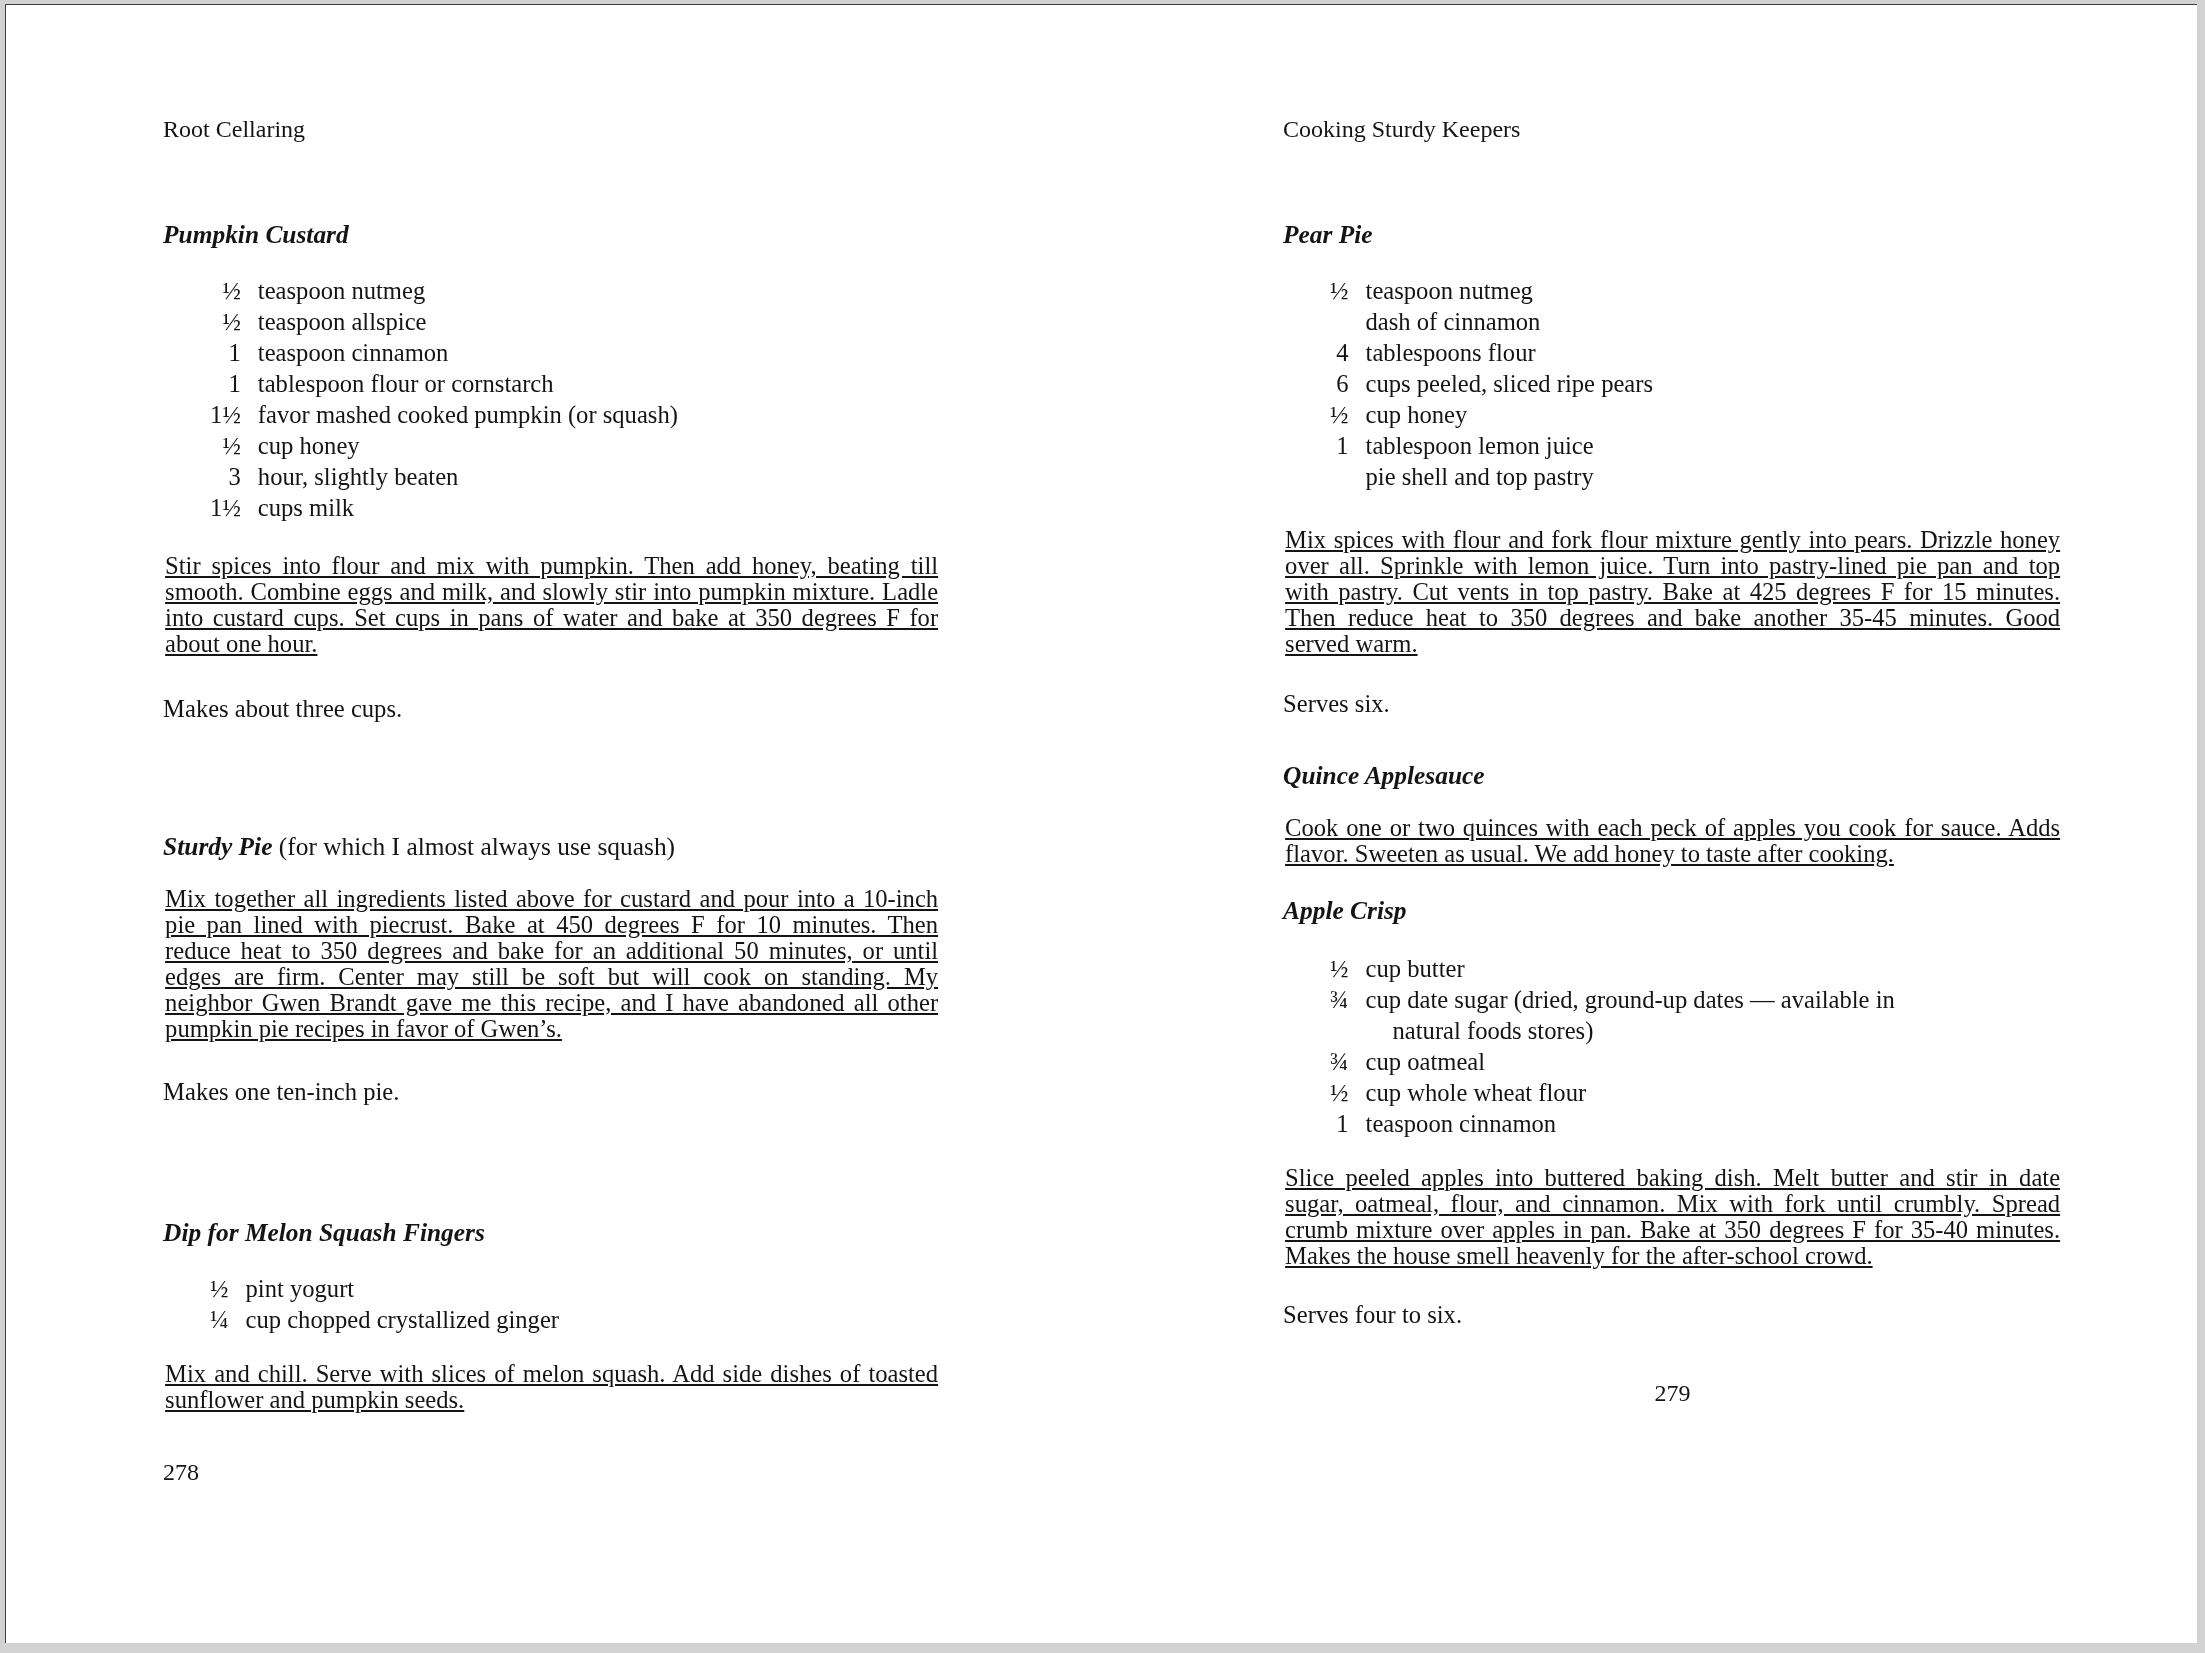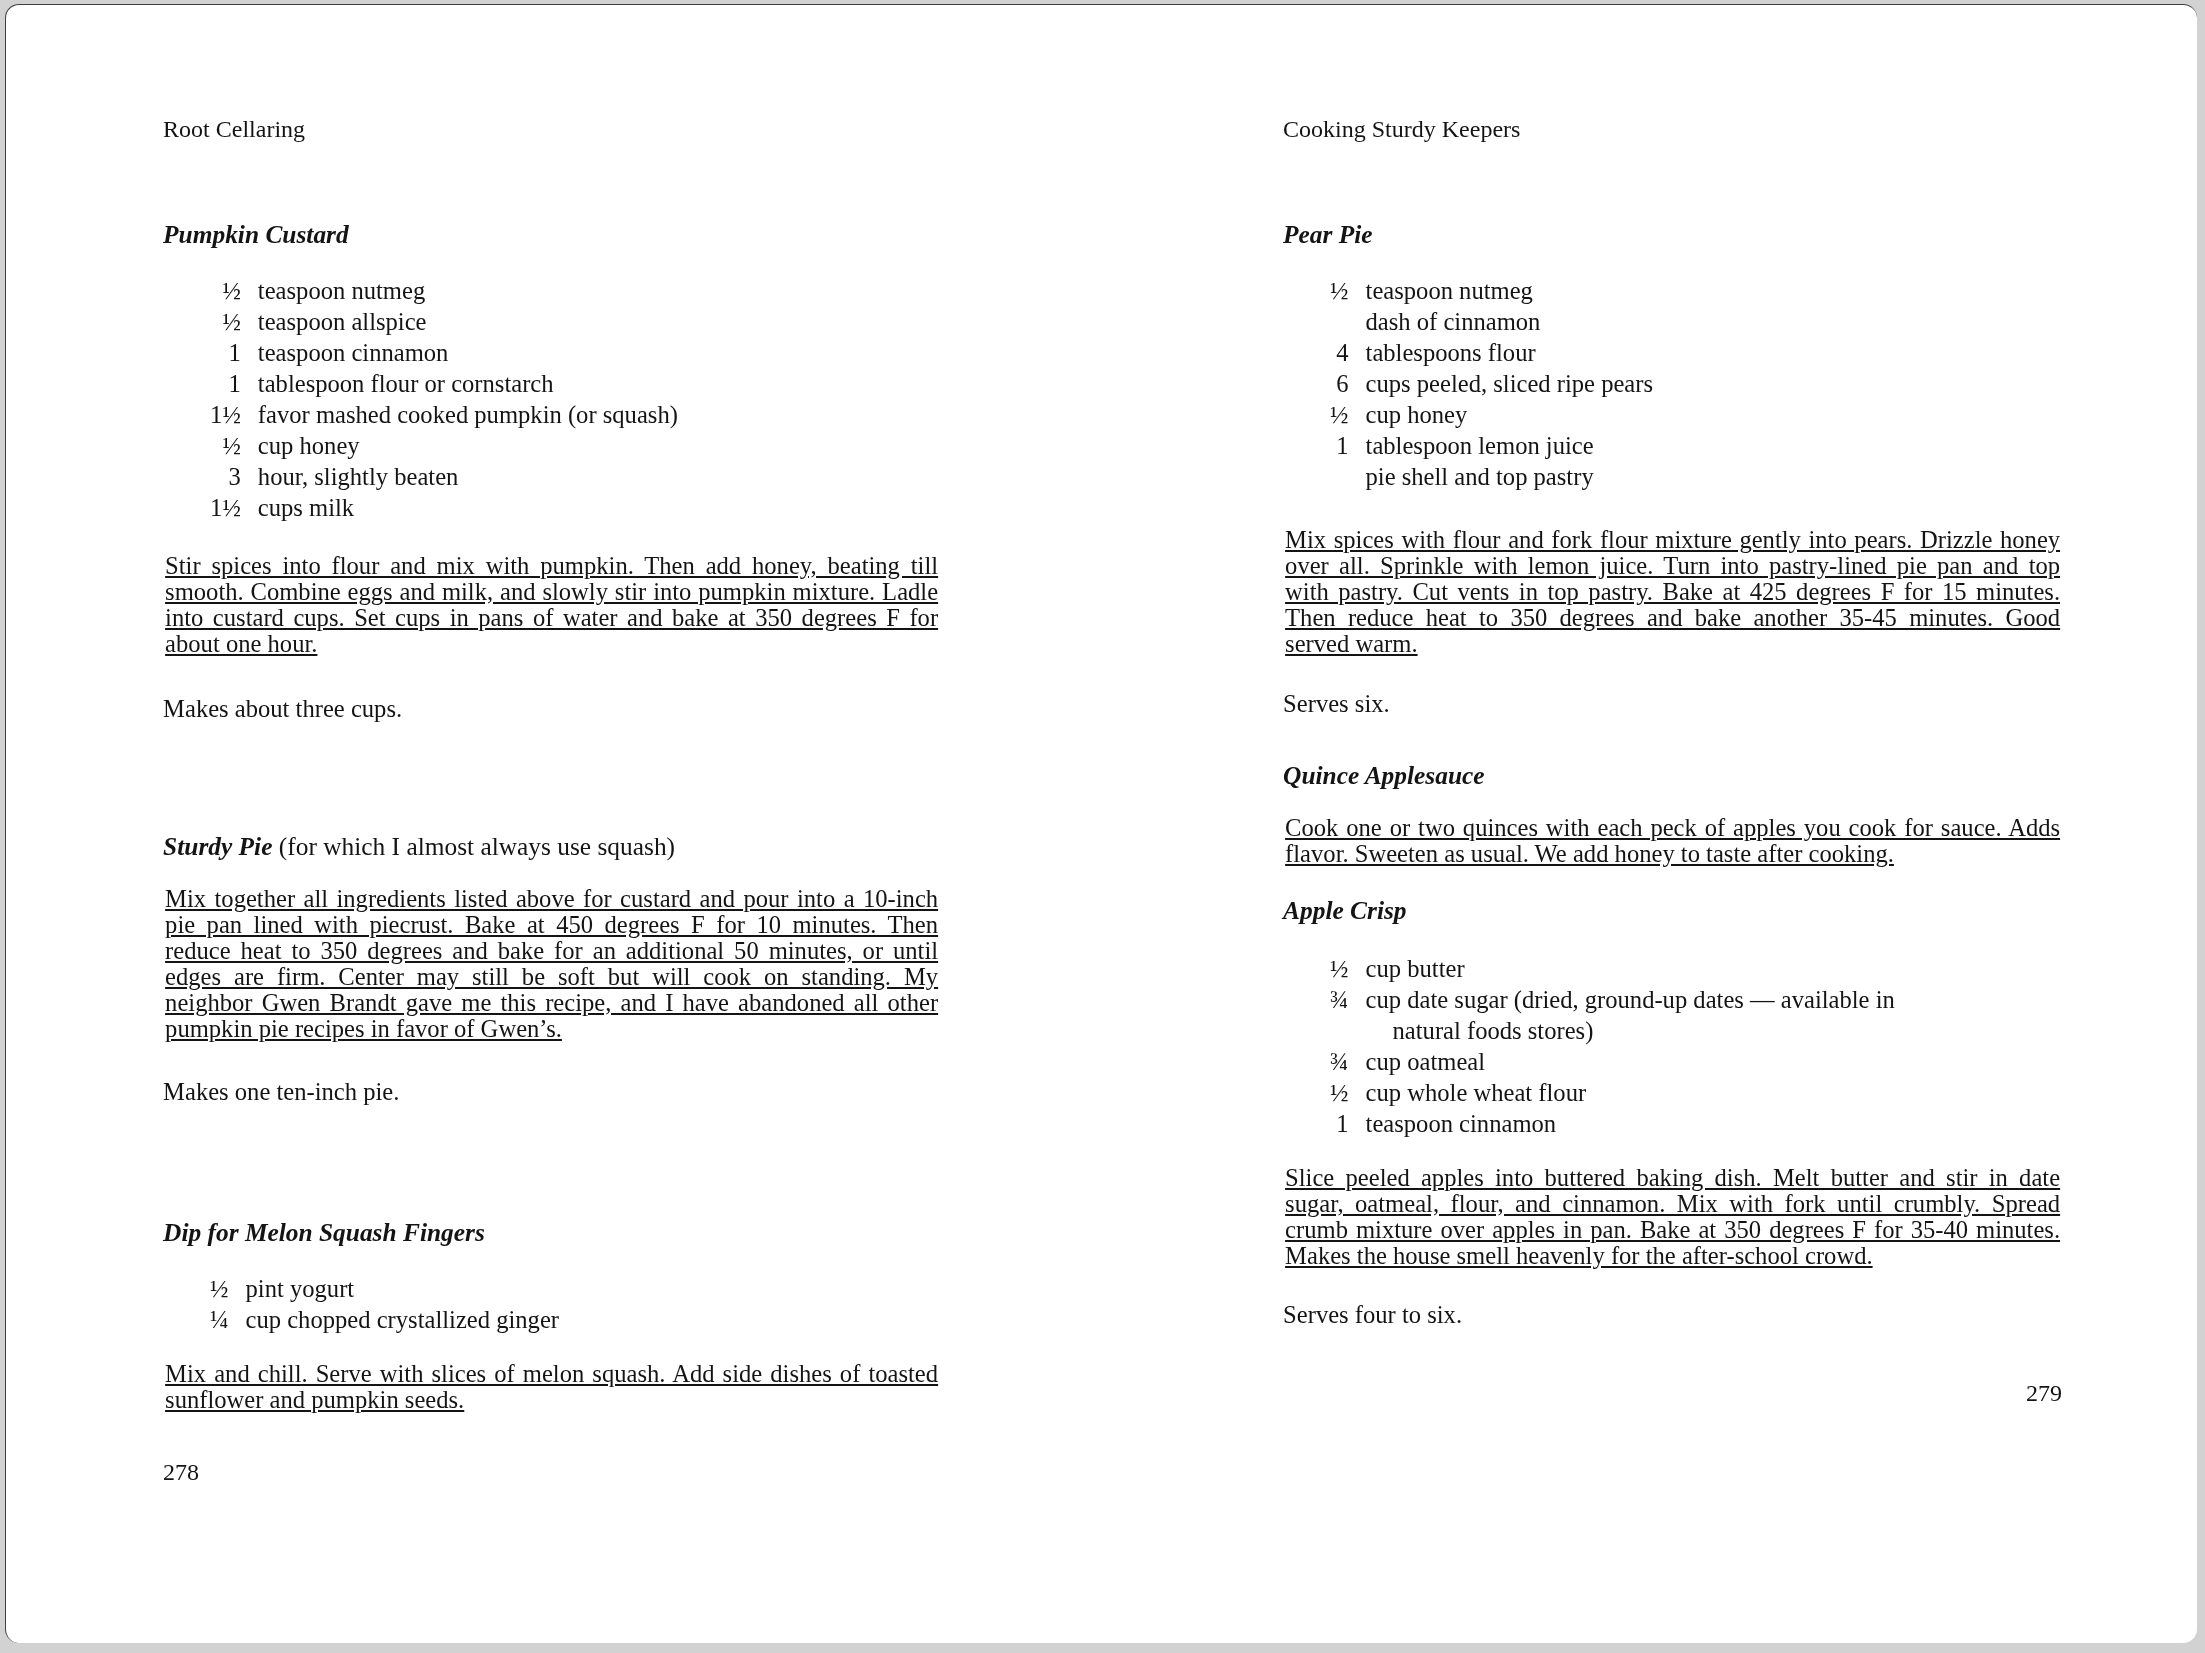--- a/index.html
+++ b/index.html
@@ -10,21 +10,20 @@
     overflow: hidden;
     font-family: "Liberation Serif", "DejaVu Serif", serif;
     color: #141414;
   }
   .page {
     position: absolute;
     left: 5.1px; top: 4.2px; right: 8.5px; bottom: 11px;
     background: #ffffff;
     border-top: 1.7px solid #3f3f3f;
     border-left: 1.7px solid #3f3f3f;
-    border-radius: 14px;
   }
   .col { position: absolute; top: 0; }
   .col-left  { left: 157px; width: 777px; }
   .col-right { left: 1277px; width: 779px; }
 
   .running-head {
     margin-top: 110px;
     font-size: 24px; line-height: 29px;
   }
   .head-right { text-align: left; }
@@ -51,21 +50,21 @@
     display: table;
     margin-left: 47px;
     font-size: 24.6px; line-height: 31px;
   }
   .ing-row  { display: table-row; }
   .ing-qty  { display: table-cell; text-align: right; padding-right: 17px; white-space: nowrap; }
   .ing-text { display: table-cell; white-space: nowrap; }
   .ing-text.cont { padding-left: 27px; }
 
   .pagenum { font-size: 24px; line-height: 29px; }
-  .pagenum-right { text-align: right; }
+  .pagenum-right { text-align: center; }
 
   .mt29{margin-top:24.6px} .mt30{margin-top:25.4px} .mt31{margin-top:26px}
   .mt32{margin-top:27px} .mt35{margin-top:30px} .mt37{margin-top:31px}
   .mt40{margin-top:34px} .mt41{margin-top:35px} .mt42{margin-top:36px}
   .mt48{margin-top:41px} .mt53{margin-top:45px} .mt57{margin-top:28px}
   .mt58{margin-top:49px} .mt88{margin-top:75px} .mt126{margin-top:107px}
   .mt130{margin-top:110px}
 </style>
 </head>
 <body>

